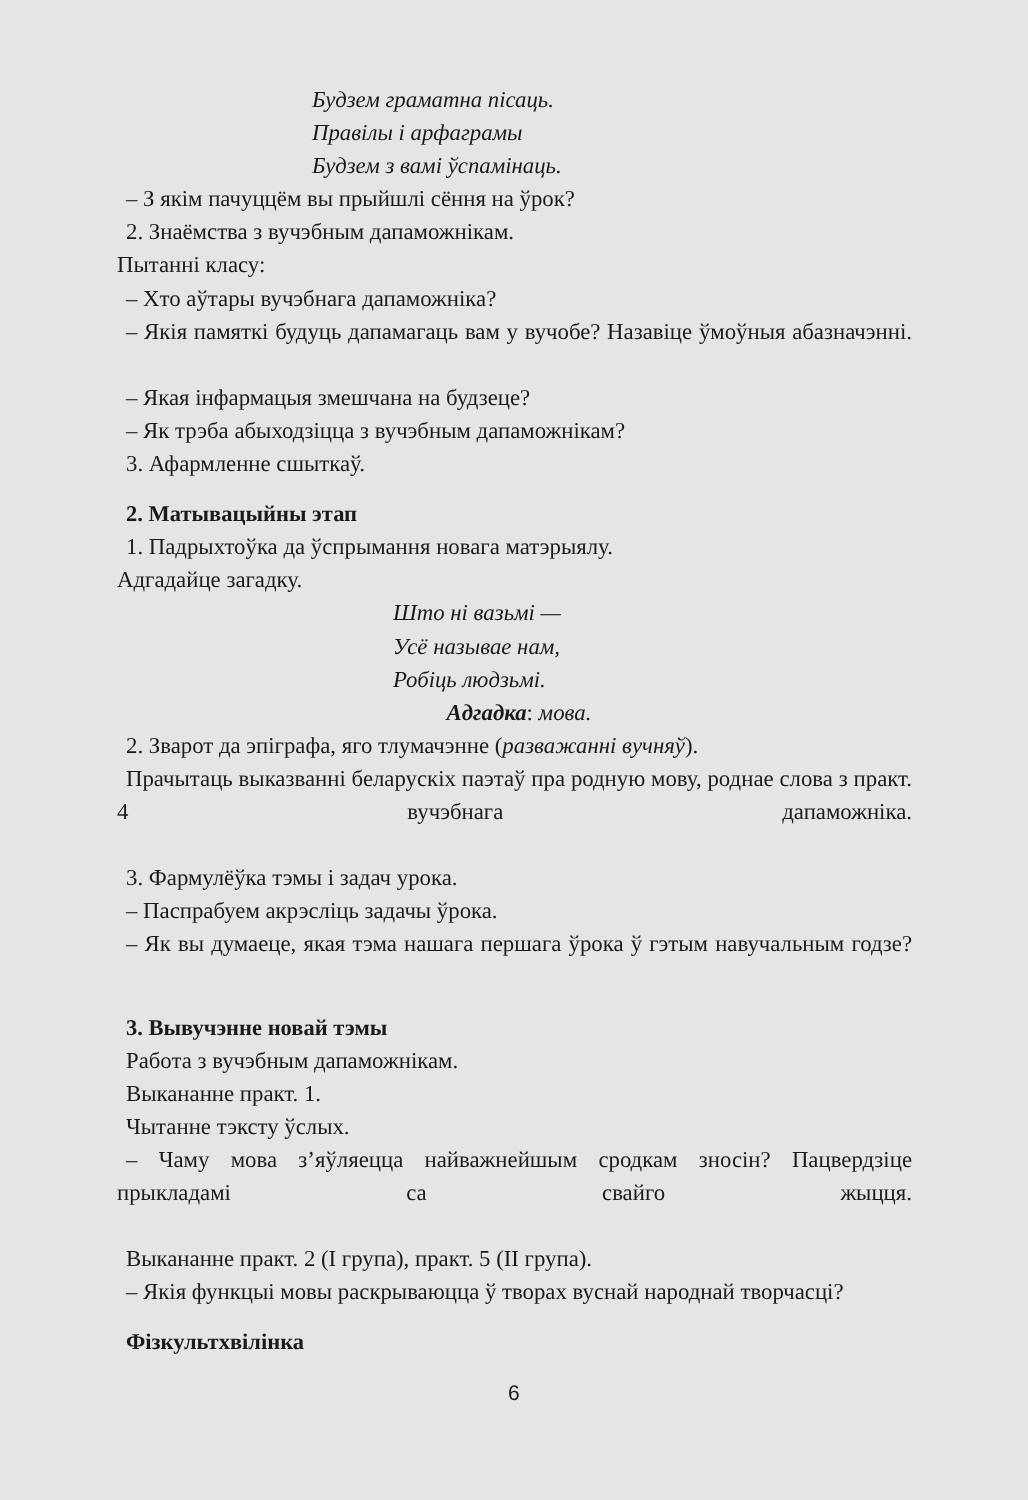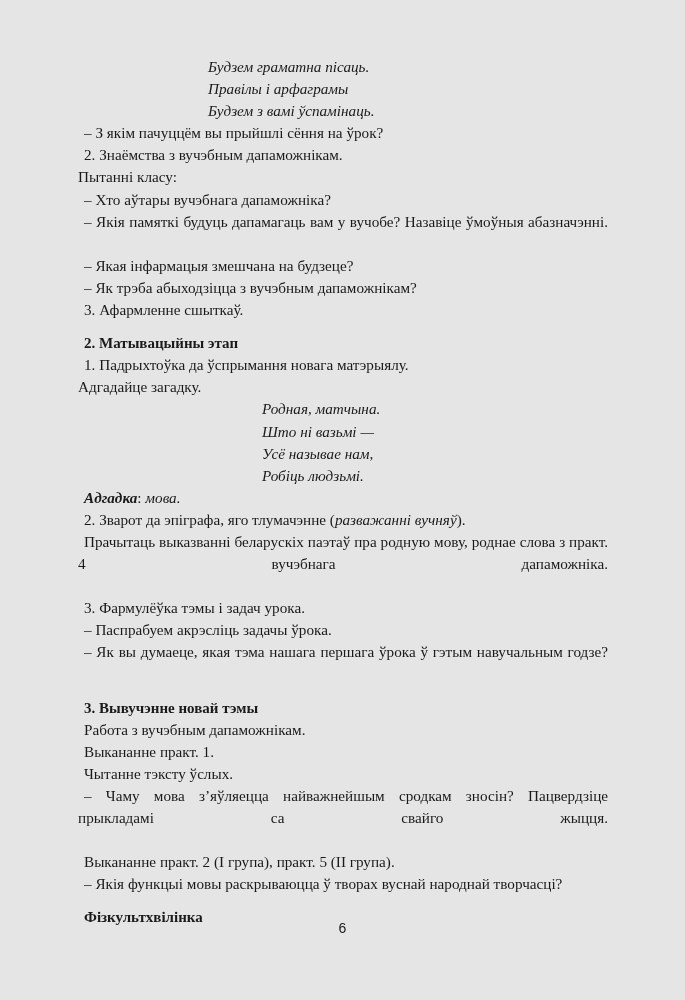--- a/index.html
+++ b/index.html
@@ -72,21 +72,21 @@
   .verse {
     padding-left: 184px;
     margin: 0;
   }
   .verse .line {
     font-style: italic;
     text-align: left;
   }
   .answer {
     text-indent: 6px;
-    text-align: left;
+    text-align: center;
   }
   .answer .bi {
     font-weight: bold;
     font-style: italic;
   }
   .answer .it {
     font-style: italic;
   }
   .it { font-style: italic; }
 
@@ -121,21 +121,20 @@
     <p class="line para indent justified">– Якія памяткі будуць дапамагаць вам у вучобе? Назавіце ўмоўныя абазначэнні.</p>
     <p class="line para indent">– Якая інфармацыя змешчана на будзеце?</p>
     <p class="line para indent">– Як трэба абыходзіцца з вучэбным дапаможнікам?</p>
     <p class="line para indent">3. Афармленне сшыткаў.</p>
 
     <p class="heading sp-before">2. Матывацыйны этап</p>
     <p class="line para indent">1. Падрыхтоўка да ўспрымання новага матэрыялу.</p>
     <p class="line para noindent">Адгадайце загадку.</p>
 
     <div class="verse">
-      <p class="line">Родная, матчына.</p>
       <p class="line">Што ні вазьмі —</p>
       <p class="line">Усё называе нам,</p>
       <p class="line">Робіць людзьмі.</p>
     </div>
 
     <p class="line para answer"><span class="bi">Адгадка</span><span>: </span><span class="it">мова.</span></p>
 
     <p class="line para indent"><span>2. Зварот да эпіграфа, яго тлумачэнне (</span><span class="it">разважанні вучняў</span><span>).</span></p>
 
     <p class="line para indent justified">Прачытаць выказванні беларускіх паэтаў пра родную мову, роднае слова з практ. 4 вучэбнага дапаможніка.</p>

